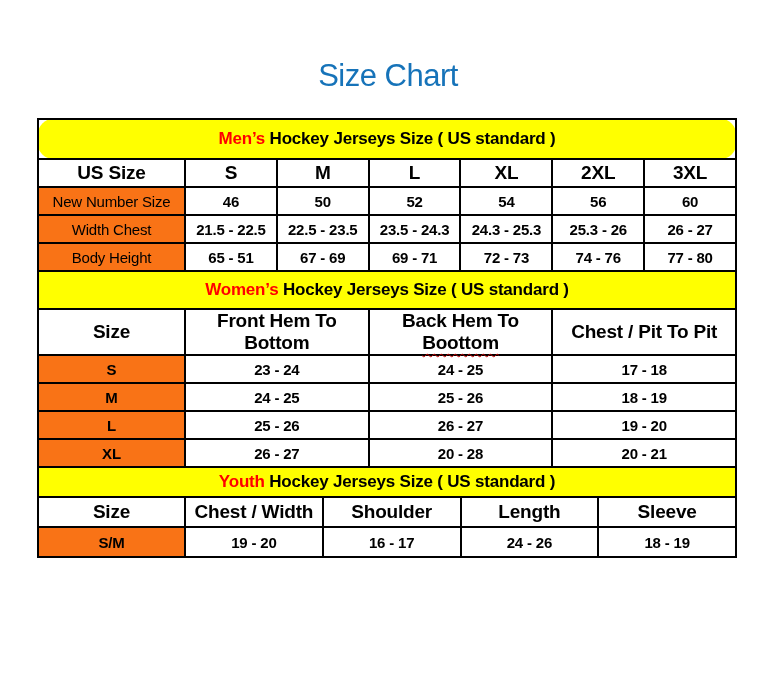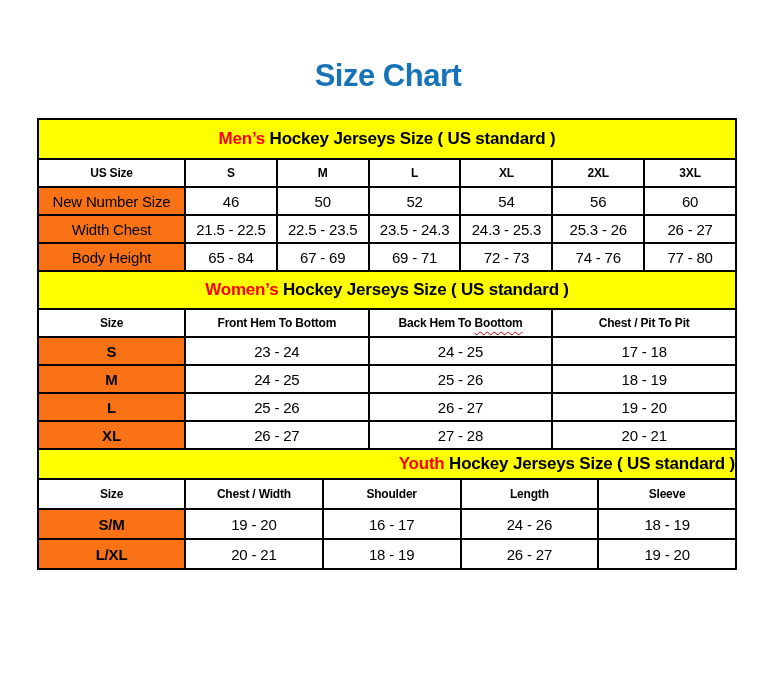--- a/index.html
+++ b/index.html
@@ -10,21 +10,21 @@
     font-family: "Liberation Sans", sans-serif;
     overflow: hidden;
     box-sizing: border-box;
   }
   .title {
     margin: 0;
     padding-top: 58px;
     text-align: center;
     font-size: 31px;
     line-height: 36px;
-    font-weight: bold;
+    font-weight: normal;
     color: #1673b9;
     letter-spacing: -0.5px;
   }
   .tables {
     width: 700px;
     margin: 24px 0 0 37px;
   }
   table.size-table {
     border-collapse: collapse;
     width: 700px;
@@ -38,31 +38,31 @@
     padding: 0;
     color: #000000;
     letter-spacing: -0.2px;
   }
   col.col-label { width: 147px; }
   .band-cell {
     background: #ffff00;
     font-weight: bold;
     font-size: 17px;
   }
-  .sec-men   .band-cell { height: 38px; }
+  .sec-men   .band-cell { height: 38px; border-radius: 15px; }
   .sec-women .band-cell { height: 36px; }
-  .sec-youth .band-cell { height: 28px; text-align: right; }
+  .sec-youth .band-cell { height: 28px; }
   .band-highlight { color: #ff0000; }
   .col-header {
     font-weight: bold;
-    font-size: 12px;
+    font-size: 19px;
     background: #ffffff;
   }
   .row-label { font-size: 15px; background: #f97316; }
-  .value { font-weight: normal; font-size: 15px; background: #ffffff; }
+  .value { font-weight: bold; font-size: 15px; background: #ffffff; }
   .sec-men   tbody .row-label { font-weight: normal; }
   .sec-women tbody .row-label,
   .sec-youth tbody .row-label { font-weight: bold; }
   .sec-men   th, .sec-men   td { height: 26px; }
   .sec-women th, .sec-women td { height: 26px; }
   .sec-youth th, .sec-youth td { height: 28px; }
   .squiggle {
     text-decoration-line: underline;
     text-decoration-style: wavy;
     text-decoration-color: #c00000;
@@ -114,21 +114,21 @@
             <th class="row-label" scope="row">Width Chest</th>
             <td class="value">21.5 - 22.5</td>
             <td class="value">22.5 - 23.5</td>
             <td class="value">23.5 - 24.3</td>
             <td class="value">24.3 - 25.3</td>
             <td class="value">25.3 - 26</td>
             <td class="value">26 - 27</td>
           </tr>
           <tr>
             <th class="row-label" scope="row">Body Height</th>
-            <td class="value">65 - 84</td>
+            <td class="value">65 - 51</td>
             <td class="value">67 - 69</td>
             <td class="value">69 - 71</td>
             <td class="value">72 - 73</td>
             <td class="value">74 - 76</td>
             <td class="value">77 - 80</td>
           </tr>
         </tbody>
       </table>
       <table class="size-table sec-women">
         <colgroup>
@@ -163,21 +163,21 @@
           </tr>
           <tr>
             <th class="row-label" scope="row">L</th>
             <td class="value">25 - 26</td>
             <td class="value">26 - 27</td>
             <td class="value">19 - 20</td>
           </tr>
           <tr>
             <th class="row-label" scope="row">XL</th>
             <td class="value">26 - 27</td>
-            <td class="value">27 - 28</td>
+            <td class="value">20 - 28</td>
             <td class="value">20 - 21</td>
           </tr>
         </tbody>
       </table>
       <table class="size-table sec-youth">
         <colgroup>
           <col class="col-label">
           <col class="col-data">
           <col class="col-data">
           <col class="col-data">
@@ -195,24 +195,17 @@
             <th class="col-header">Sleeve</th>
           </tr>
         </thead>
         <tbody>
           <tr>
             <th class="row-label" scope="row">S/M</th>
             <td class="value">19 - 20</td>
             <td class="value">16 - 17</td>
             <td class="value">24 - 26</td>
             <td class="value">18 - 19</td>
-          </tr>
-          <tr>
-            <th class="row-label" scope="row">L/XL</th>
-            <td class="value">20 - 21</td>
-            <td class="value">18 - 19</td>
-            <td class="value">26 - 27</td>
-            <td class="value">19 - 20</td>
           </tr>
         </tbody>
       </table>
     </div>
 </div>
 
 </body></html>

